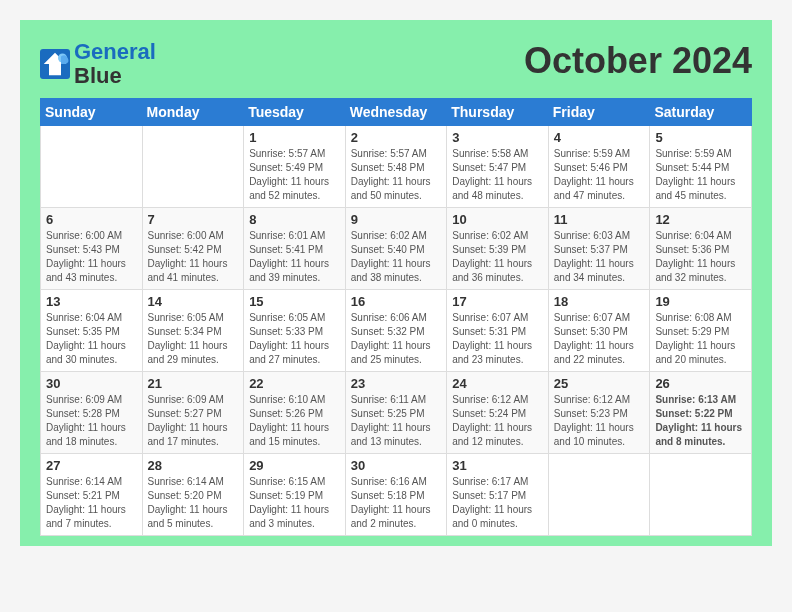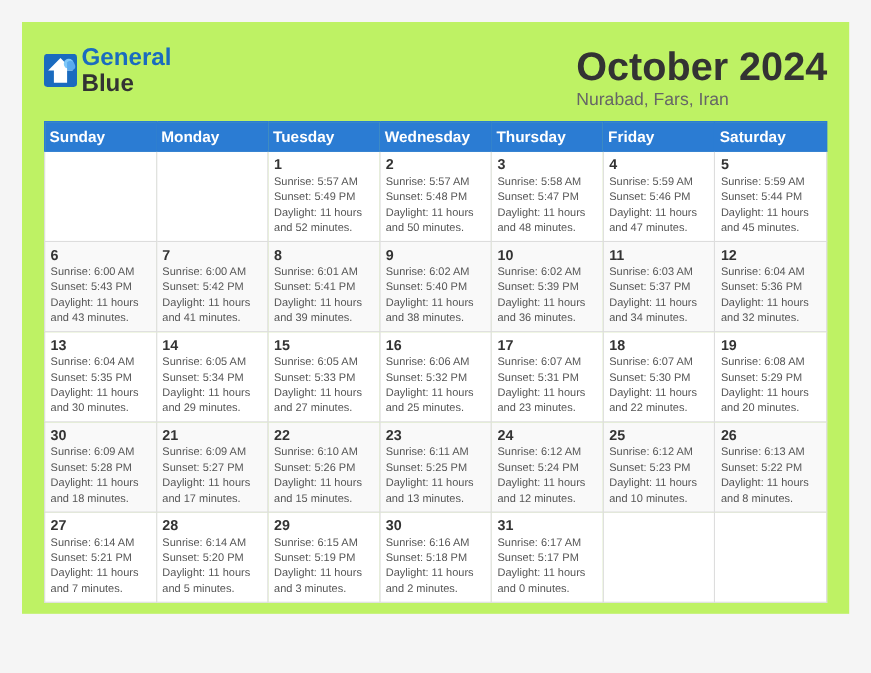--- a/index.html
+++ b/index.html
@@ -4,21 +4,21 @@
   <style>
     * { margin: 0; padding: 0; box-sizing: border-box; }
     body {
       font-family: Arial, sans-serif;
       background: #f5f5f5;
       width: 792px;
       min-height: 612px;
       padding: 20px;
     }
     .container {
-      background: #bef264;
+      background: #86efac;
       padding: 20px 20px 10px 20px;
     }
     .header {
       display: flex;
       justify-content: space-between;
       align-items: flex-start;
       margin-bottom: 10px;
     }
     .logo {
       display: flex;
@@ -102,21 +102,20 @@
       </svg>
       <div>
         <div class="logo-text">
           <span class="logo-blue">General</span><br>
           <span>Blue</span>
         </div>
       </div>
     </div>
     <div class="title-block">
       <div class="month-title">October 2024</div>
-      <div class="subtitle">Nurabad, Fars, Iran</div>
     </div>
   </div>
 
   <table class="calendar">
     <thead>
       <tr>
       <th>Sunday</th>
           <th>Monday</th>
           <th>Tuesday</th>
           <th>Wednesday</th>
@@ -280,21 +279,21 @@
 Daylight: 11 hours and 12 minutes.</div>
           </td>
           <td>
             <div class="day-number">25</div>
             <div class="day-info" style="white-space: pre-line;">Sunrise: 6:12 AM
 Sunset: 5:23 PM
 Daylight: 11 hours and 10 minutes.</div>
           </td>
           <td>
             <div class="day-number">26</div>
-            <div class="day-info" style="white-space: pre-line;">Sunrise: 6:13 AM
+            <div class="day-info" style="white-space: pre-line; font-weight: bold;">Sunrise: 6:13 AM
 Sunset: 5:22 PM
 Daylight: 11 hours and 8 minutes.</div>
           </td>
         </tr>
         <tr>
           <td>
             <div class="day-number">27</div>
             <div class="day-info" style="white-space: pre-line;">Sunrise: 6:14 AM
 Sunset: 5:21 PM
 Daylight: 11 hours and 7 minutes.</div>

